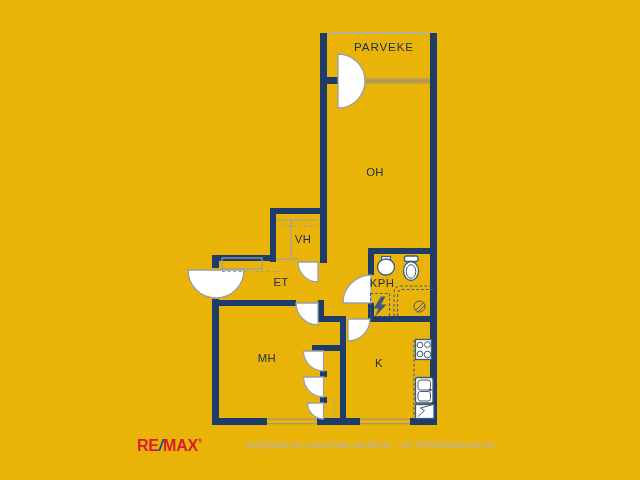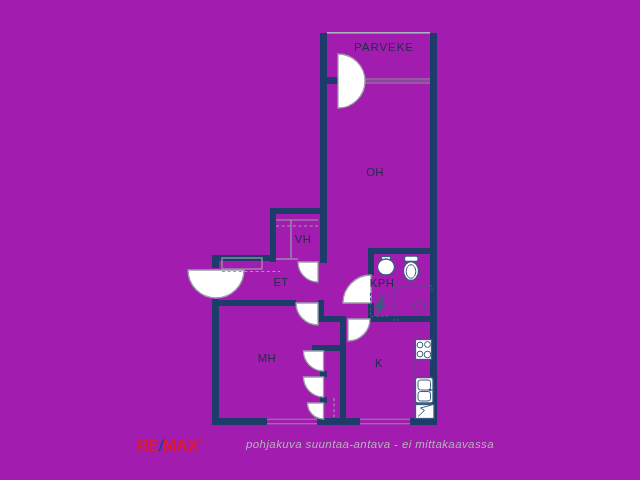--- a/index.html
+++ b/index.html
@@ -5,21 +5,21 @@
   :root{
     --wall:#1e3c6a;
     --line:#9aa0a8;
     --fixture:#3d5a80;
     --label:#203049;
     --caption:#b3b3b6;
     --logo-red:#dc1c2e;
     --logo-blue:#1746a0;
   }
   html,body{margin:0;padding:0;background:#ffffff;}
-  .stage{position:relative;width:640px;height:480px;background:#a21caf;overflow:hidden;}
+  .stage{position:relative;width:640px;height:480px;background:#eab308;overflow:hidden;}
   svg{display:block;}
   .wall{fill:var(--wall);}
   .toplinef{fill:#a9b2bd;}
   .arc{fill:#ffffff;stroke:var(--line);stroke-width:1.3;}
   .thin{stroke:var(--line);stroke-width:1.2;fill:none;}
   .thin2{stroke:#777e88;stroke-width:0.9;fill:none;}
   .winline{stroke:#8b929c;stroke-width:1.1;fill:none;}
   .dash{stroke:var(--line);stroke-width:1.1;fill:none;stroke-dasharray:3 2.6;}
   .fix{stroke:var(--fixture);stroke-width:1.3;fill:#ffffff;}
   .fixn{stroke:var(--fixture);stroke-width:1;fill:none;}

